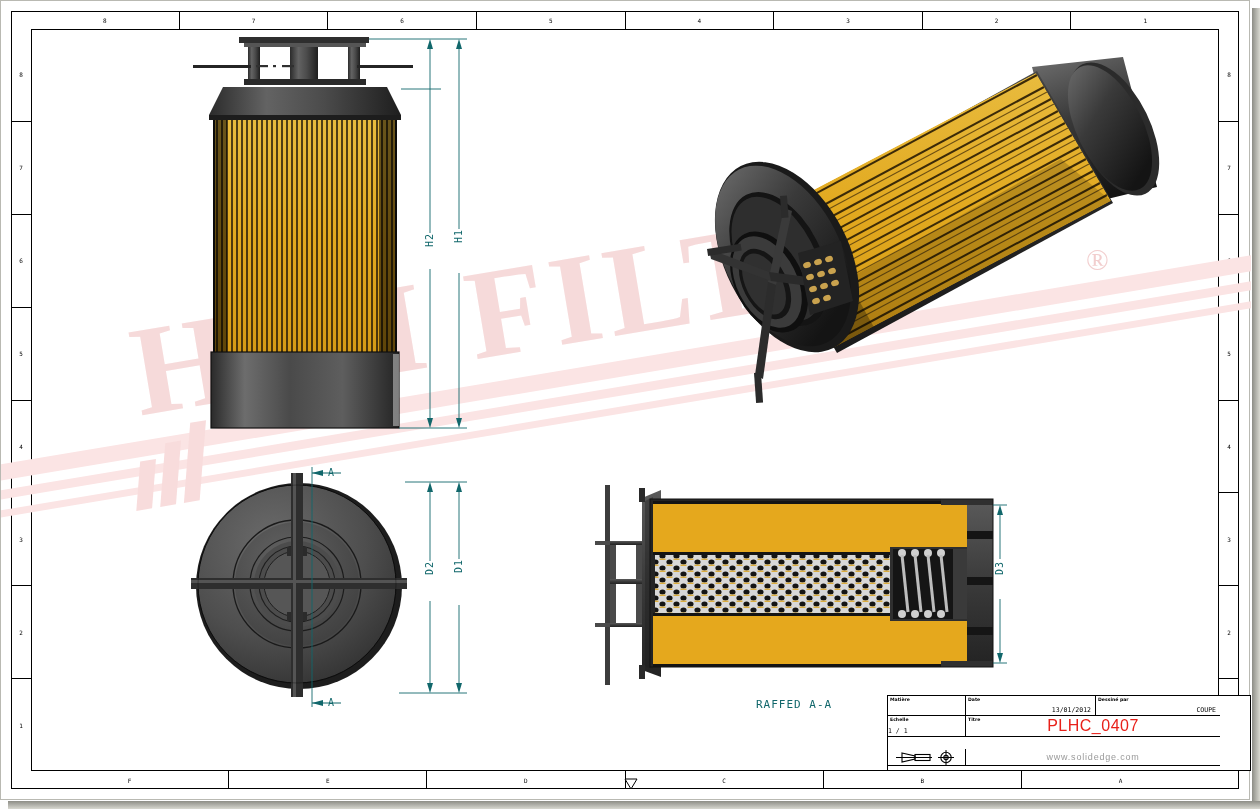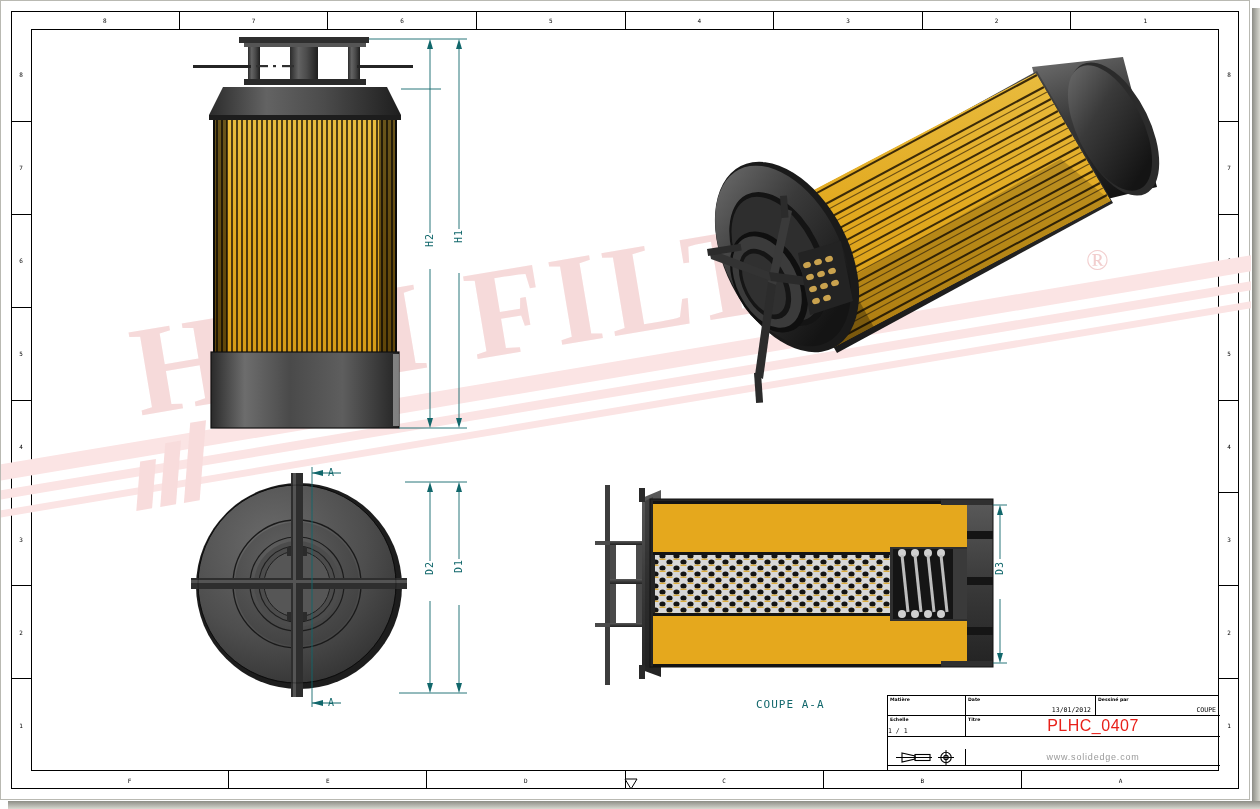--- a/index.html
+++ b/index.html
@@ -49,21 +49,21 @@
     transform-origin:left top; }
   .wm-bars { position:absolute; left:128px; top:430px; width:120px; height:80px;
     transform:rotate(-9.5deg); transform-origin:left top; }
   .wm-bar { position:absolute; bottom:0; width:16px; background:#f8dcdc;
     transform:skewX(-14deg); }
 
   
   .dwg { position:absolute; left:0; top:0; width:1250px; height:800px; z-index:3; }
 
   
-  .tb { position:absolute; left:886px; top:694px; width:332px; height:76px;
+  .tb { position:absolute; left:886px; top:694px; width:364px; height:76px;
     border:1.6px solid #000; background:#fff; z-index:5;padding-left:30px; }
   .tb-row { position:absolute; left:0; width:332px; border-bottom:1.2px solid #000; }
   .tb-cell { position:absolute; height:100%; border-right:1.2px solid #000;
     overflow:hidden; }
   .tb-lab { position:absolute; left:2px; top:1px; font-size:4.6px; font-weight:bold;
     color:#000; font-family:"DejaVu Sans", sans-serif; }
   .tb-val { position:absolute; bottom:1px; right:4px; font-size:6.5px; color:#000;
     font-family:"DejaVu Sans Mono", monospace; }
   .tb-val-c { position:absolute; bottom:1px; left:0; width:100%; text-align:left;
     font-size:6.5px; color:#000; font-family:"DejaVu Sans Mono", monospace; }
@@ -505,21 +505,21 @@
     <div class="lbl lbl-v" style="left:452px; top:228px;">H1</div>
 
     <div class="lbl lbl-v" style="left:423px; top:560px;">D2</div>
     <div class="lbl lbl-v" style="left:452px; top:558px;">D1</div>
 
     <div class="lbl lbl-v" style="left:993px; top:560px;">D3</div>
 
     <div class="lbl" style="left:327px; top:466px;">A</div>
     <div class="lbl" style="left:327px; top:696px;">A</div>
 
-    <div class="lbl" style="left:755px; top:697px; font-size:11px;">COUPE A-A</div>
+    <div class="lbl" style="left:755px; top:697px; font-size:11px;">RAFFED A-A</div>
 
     <div class="tb">
 
       <div class="tb-row" style="top:0; height:20px;">
         <div class="tb-cell" style="left:0; width:78px;">
           <span class="tb-lab">Matière</span>
           <span class="tb-val"></span>
         </div>
         <div class="tb-cell" style="left:78px; width:130px;">
           <span class="tb-lab">Date</span>

